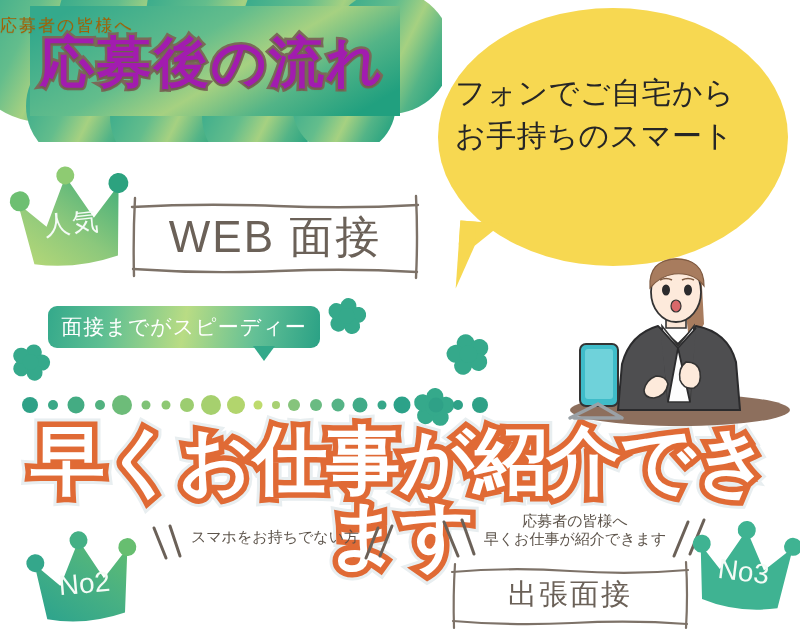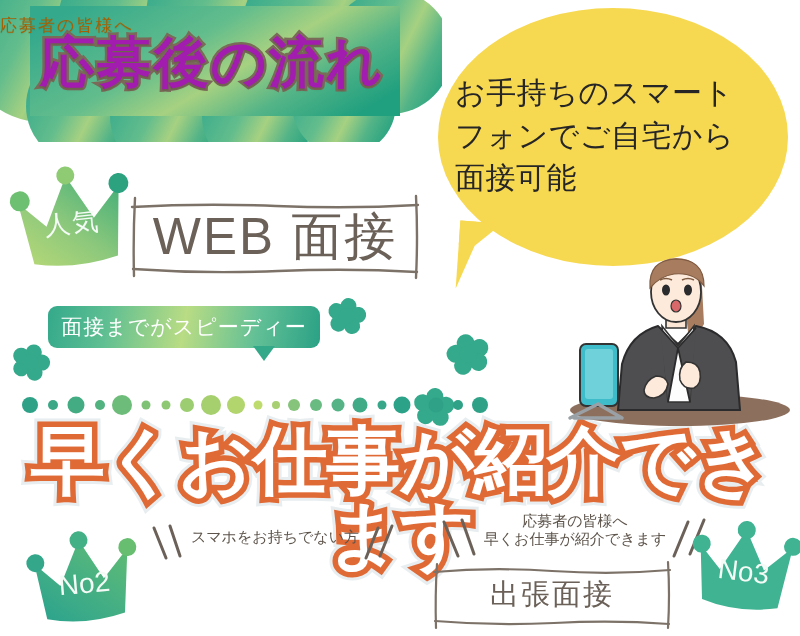--- a/index.html
+++ b/index.html
@@ -148,23 +148,22 @@
       </g>
     </svg>
   </div>
 
   <div class="hdr-sub">応募者の皆様へ</div>
   <div class="hdr-title">応募後の流れ</div>
 
   <div class="bubble-y"></div>
   <div class="bubble-y-tail"></div>
   <div class="bubble-y-text">
+    <div>フォンでご自宅から</div>
     <div>お手持ちのスマート</div>
-    <div>フォンでご自宅から</div>
-    <div>面接可能</div>
   </div>
 
   <div class="crown" style="left:12px;top:168px;width:120px;height:104px;transform:rotate(-6deg);">
     <svg viewBox="0 0 120 104" xmlns="http://www.w3.org/2000/svg">
       <defs>
         <linearGradient id="crown1" x1="0" y1="1" x2="1" y2="0">
           <stop offset="0%" stop-color="#b9d977"></stop>
           <stop offset="45%" stop-color="#8cc87c"></stop>
           <stop offset="100%" stop-color="#3bab79"></stop>
         </linearGradient>
@@ -177,21 +176,21 @@
     <div class="crown-label" style="top:38px;font-size:26px;letter-spacing:2px;">人気</div>
   </div>
 
   <div class="hbox" style="left:130px;top:198px;width:290px;height:78px;">
     <svg viewBox="0 0 290 78" xmlns="http://www.w3.org/2000/svg" fill="none" stroke="#7d7268" stroke-width="2.4" stroke-linecap="round">
       <path d="M2 9 Q72 5 146 8 Q220 11 288 7"></path>
       <path d="M3 71 Q74 76 148 73 Q220 70 287 74"></path>
       <path d="M5 0 Q3 38 4 78"></path>
       <path d="M286 -2 Q288 38 286 80"></path>
     </svg>
-    <div class="hbox-label" style="font-size:51px;text-align:right;">WEB 面接</div>
+    <div class="hbox-label" style="font-size:44px;text-align:right;">WEB 面接</div>
   </div>
 
   <div class="bubble-g">
     <span>面接までがスピーディー</span>
   </div>
   <div class="bubble-g-tail"></div>
 
   <div class="flower" style="left:330px;top:298px;width:34px;height:34px;transform:rotate(10deg);">
     <svg viewBox="0 0 34 34" xmlns="http://www.w3.org/2000/svg">
         <g fill="#35a98b">
@@ -308,21 +307,21 @@
         <path d="M22 8 L34 42"></path>
       <path d="M250 42 L264 8"></path>
         <path d="M234 44 L248 10"></path>
     </svg>
   </div>
   <div class="annot" style="left:450px;top:512px;width:250px;">
     <div>応募者の皆様へ</div>
     <div>早くお仕事が紹介できます</div>
   </div>
 
-  <div class="hbox" style="left:432px;top:564px;width:240px;height:62px;font-family:Liberation Mono, monospace;">
+  <div class="hbox" style="left:450px;top:564px;width:240px;height:62px;font-family:Liberation Mono, monospace;">
     <svg viewBox="0 0 240 62" xmlns="http://www.w3.org/2000/svg" fill="none" stroke="#7d7268" stroke-width="2.2" stroke-linecap="round">
       <path d="M2 8 Q60 3 120 7 Q182 11 238 6"></path>
       <path d="M3 57 Q62 62 122 59 Q182 56 237 60"></path>
       <path d="M5 0 Q3 31 4 64"></path>
       <path d="M236 -2 Q238 31 236 64"></path>
     </svg>
     <div class="hbox-label" style="font-size:29px;">出張面接</div>
   </div>
 
   <div class="crown" style="left:692px;top:524px;width:104px;height:90px;transform:rotate(7deg);">

